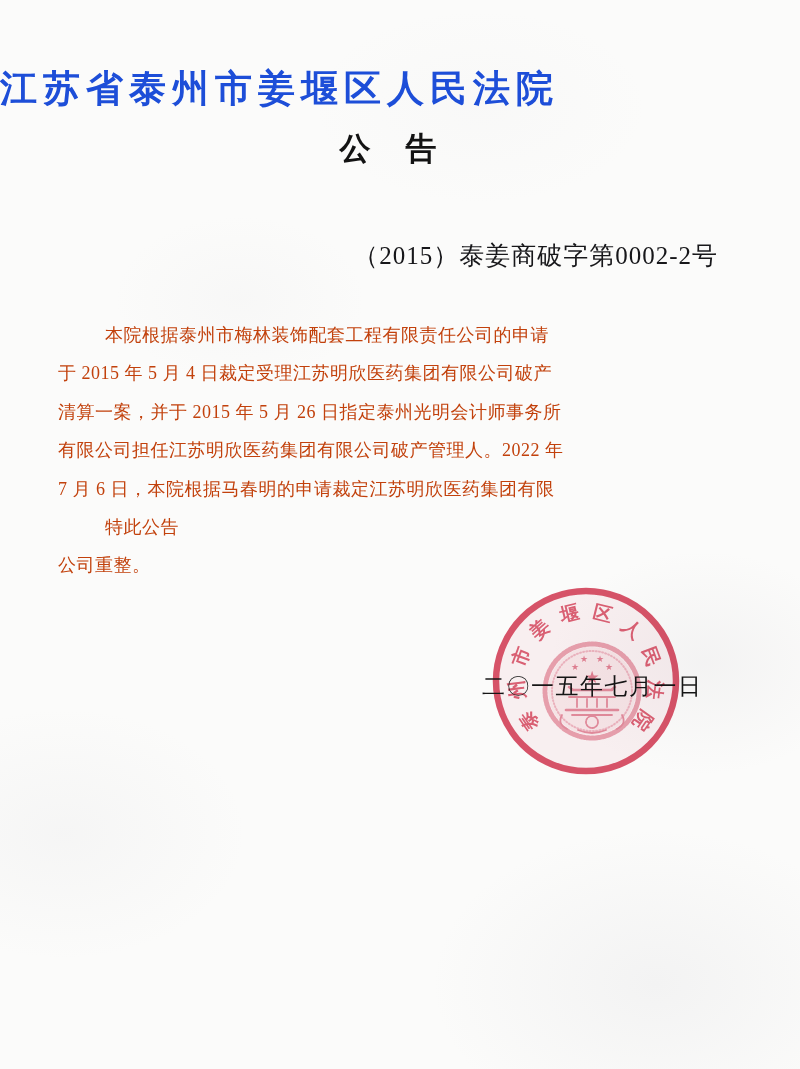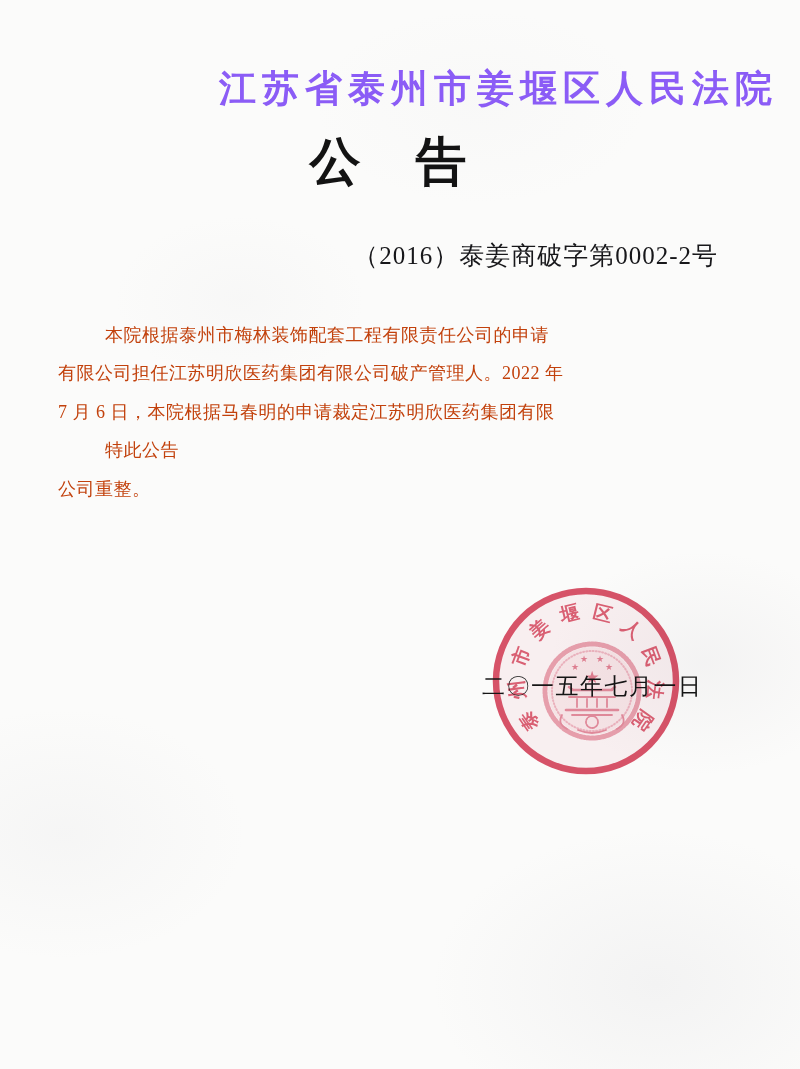--- a/index.html
+++ b/index.html
@@ -17,28 +17,28 @@
     content:"";position:absolute;inset:0;pointer-events:none;
     background:
       radial-gradient(220px 160px at 88% 62%, rgba(188,184,190,0.12), transparent 70%),
       radial-gradient(320px 220px at 82% 92%, rgba(185,185,192,0.12), transparent 70%),
       radial-gradient(260px 180px at 8% 78%, rgba(190,190,196,0.09), transparent 70%),
       radial-gradient(180px 120px at 30% 28%, rgba(200,200,206,0.07), transparent 70%),
       radial-gradient(240px 140px at 60% 10%, rgba(200,200,206,0.05), transparent 70%);
   }
   .court-name{
     position:absolute;top:64px;left:0;width:778px;
-    text-align:right;
+    text-align:left;
     font-size:37px;font-weight:bold;letter-spacing:6px;
-    color:#8b5cf6;
+    color:#1d4ed8;
   }
   .notice-title{
     position:absolute;top:128px;left:0;width:778px;
     text-align:center;
-    font-size:51px;font-weight:bold;letter-spacing:2px;
+    font-size:31px;font-weight:bold;letter-spacing:2px;
     color:#131313;
   }
   .case-number{
     position:absolute;top:239px;right:82px;
     font-size:25px;color:#17171a;letter-spacing:1px;
   }
   .body-text{
     position:absolute;left:58px;top:316px;width:680px;
     font-size:18px;line-height:38.4px;color:#c2410c;
     letter-spacing:0.5px;
@@ -73,24 +73,26 @@
 </style>
 </head>
 <body>
 
 <div class="page">
 
   <div class="court-name">江苏省泰州市姜堰区人民法院</div>
 
   <div class="notice-title">公　告</div>
 
-  <div class="case-number">（2016）泰姜商破字第0002-2号</div>
+  <div class="case-number">（2015）泰姜商破字第0002-2号</div>
 
   <div class="body-text">
     <div class="body-line indent">本院根据泰州市梅林装饰配套工程有限责任公司的申请</div>
+    <div class="body-line">于 2015 年 5 月 4 日裁定受理江苏明欣医药集团有限公司破产</div>
+    <div class="body-line">清算一案，并于 2015 年 5 月 26 日指定泰州光明会计师事务所</div>
     <div class="body-line">有限公司担任江苏明欣医药集团有限公司破产管理人。2022 年</div>
     <div class="body-line">7 月 6 日，本院根据马春明的申请裁定江苏明欣医药集团有限</div>
     <div class="body-line indent">特此公告</div>
     <div class="body-line">公司重整。</div>
   </div>
 
   <svg class="seal" viewBox="0 0 194 194">
     <circle class="seal-wash" cx="97" cy="97" r="88"></circle>
     <circle class="seal-ring" cx="97" cy="97" r="90"></circle>
     <g id="seal-ring-text">

